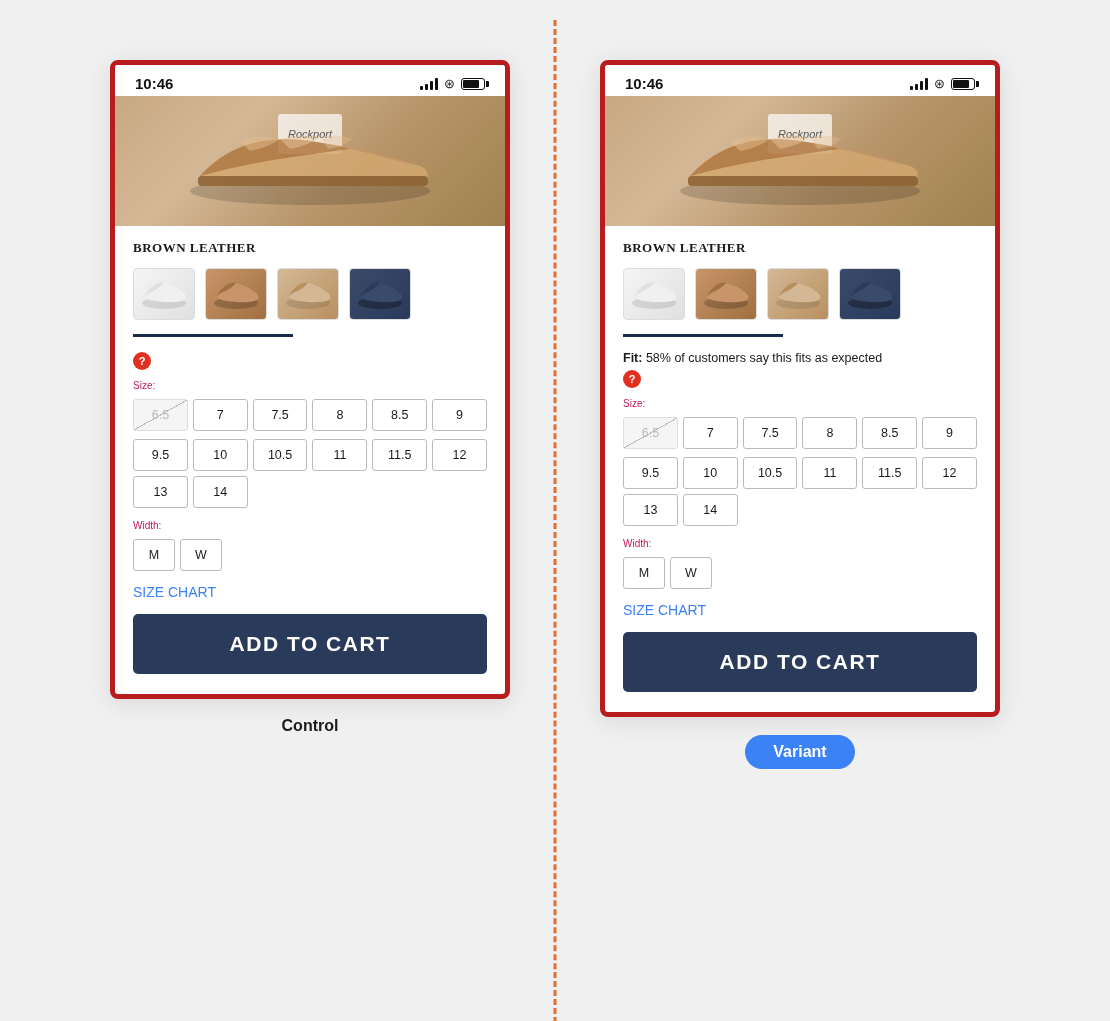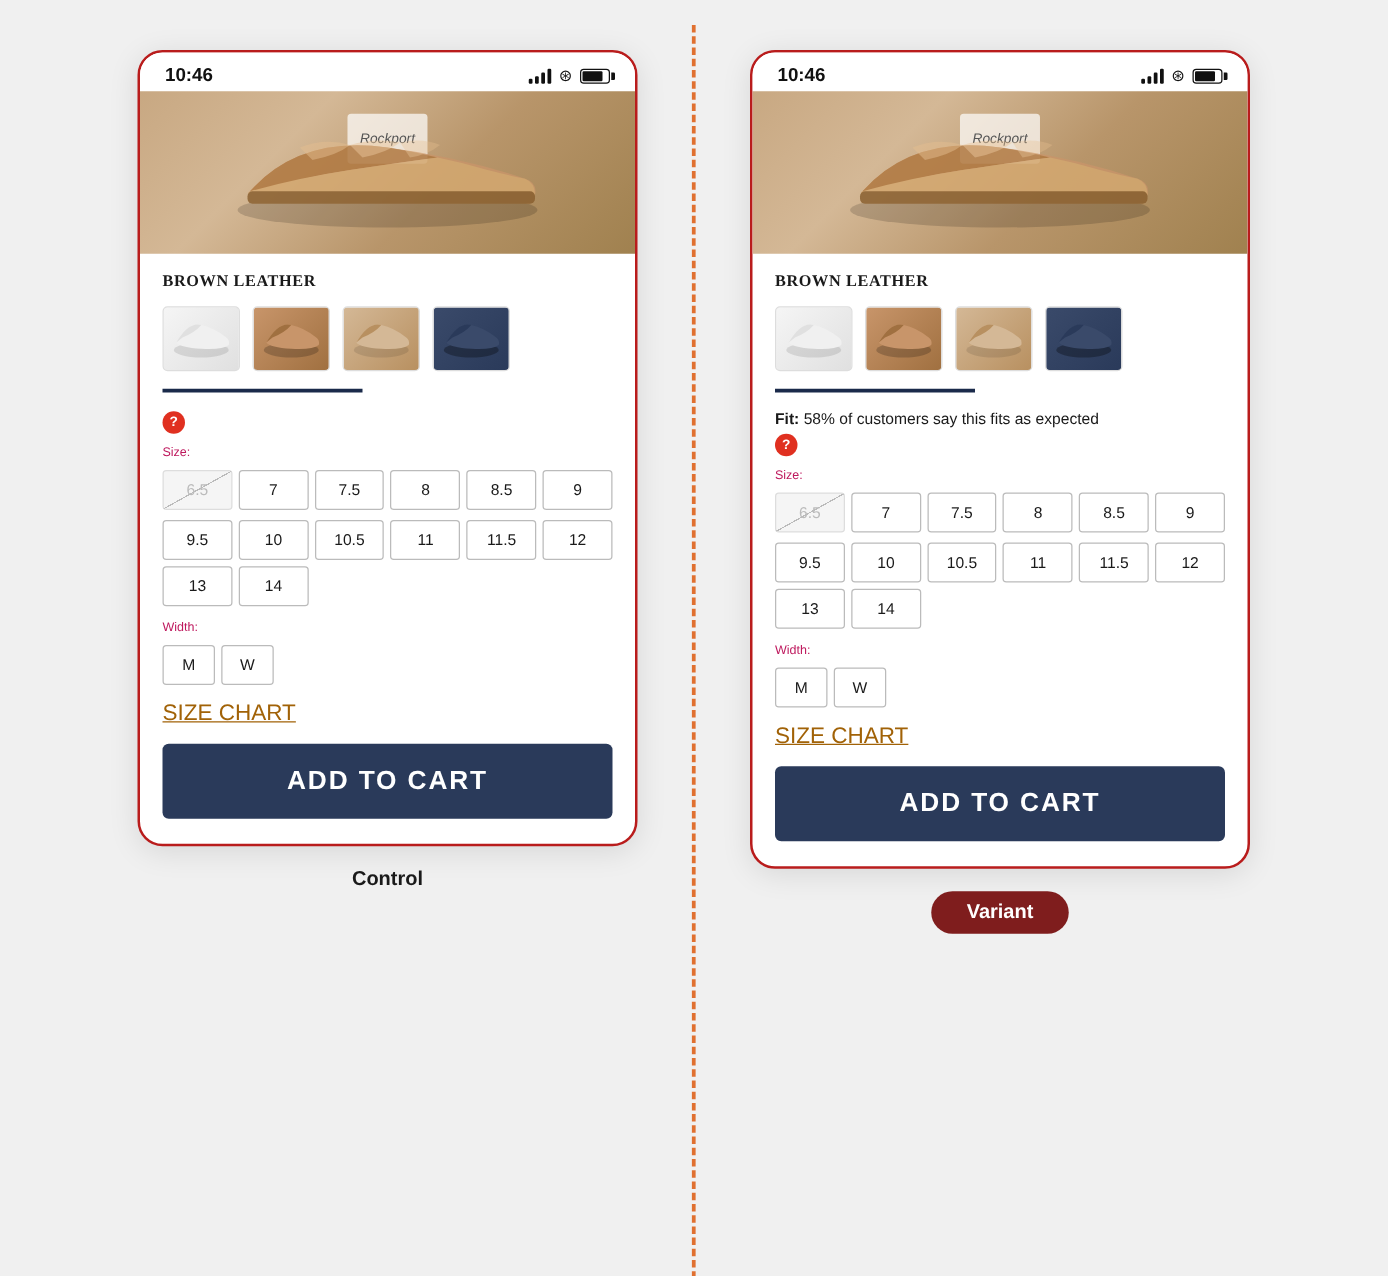--- a/index.html
+++ b/index.html
@@ -41,24 +41,25 @@
     .phone-wrapper {
       display: flex;
       flex-direction: column;
       align-items: center;
       width: 490px;
     }
 
     .phone {
       width: 400px;
       background: #ffffff;
-      border-radius: 20px;
-      border: 2px solid #b91c1c;
+      border-radius: 8px;
+      border: 5px solid #b91c1c;
       overflow: hidden;
       box-shadow: 0 4px 24px rgba(0,0,0,0.10);
+      margin-top: 20px;
     }
 
     .status-bar {
       display: flex;
       justify-content: space-between;
       align-items: center;
       padding: 10px 20px 4px 20px;
       background: #fff;
     }
 
@@ -285,23 +286,22 @@
       border-radius: 3px;
       padding: 8px 14px;
       font-size: 12.5px;
       text-align: center;
       cursor: pointer;
       color: #1a1a1a;
       min-width: 42px;
     }
 
     .size-chart-link {
-      font-size: 18px;
-      color: #a16207;
-      text-decoration: underline;
+      font-size: 14px;
+      color: #3b82f6;
       margin-bottom: 14px;
       display: inline-block;
       cursor: pointer;
     }
 
     .add-to-cart-btn {
       width: 100%;
       background: #2a3a5a;
       color: #ffffff;
       border: none;
@@ -329,21 +329,21 @@
       justify-content: center;
     }
 
     .control-label {
       font-size: 16px;
       font-weight: 600;
       color: #1a1a1a;
     }
 
     .variant-label {
-      background: #7f1d1d;
+      background: #3b82f6;
       color: #fff;
       font-size: 16px;
       font-weight: 700;
       border-radius: 24px;
       padding: 8px 28px;
     }
   </style>
 </head>
 <body>
 

